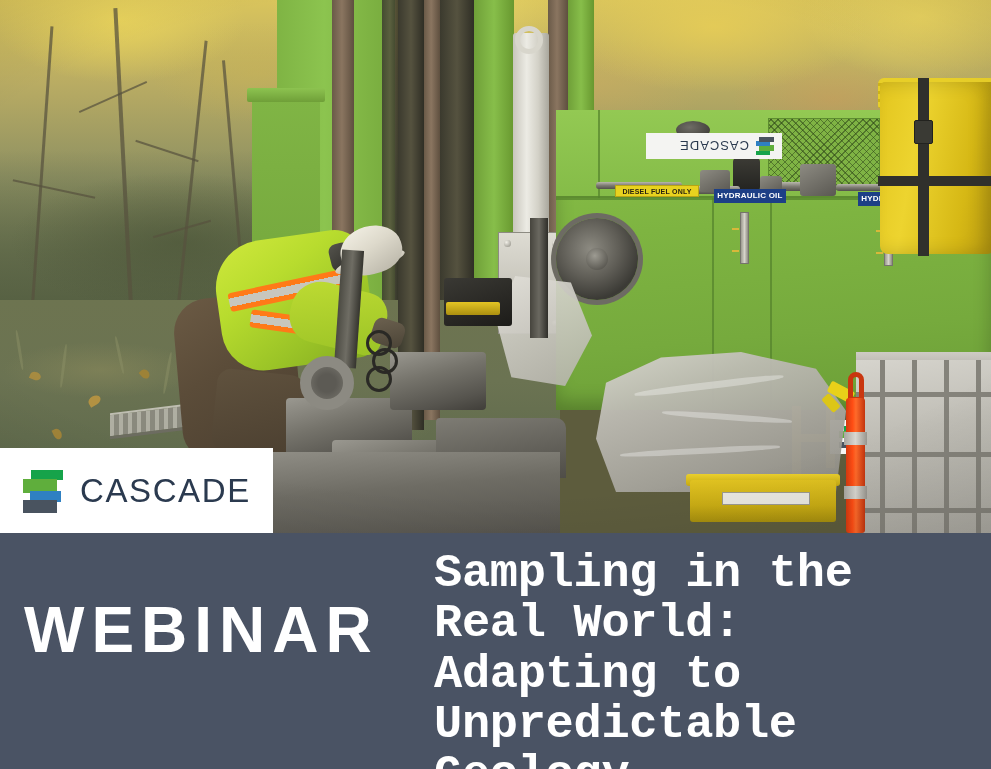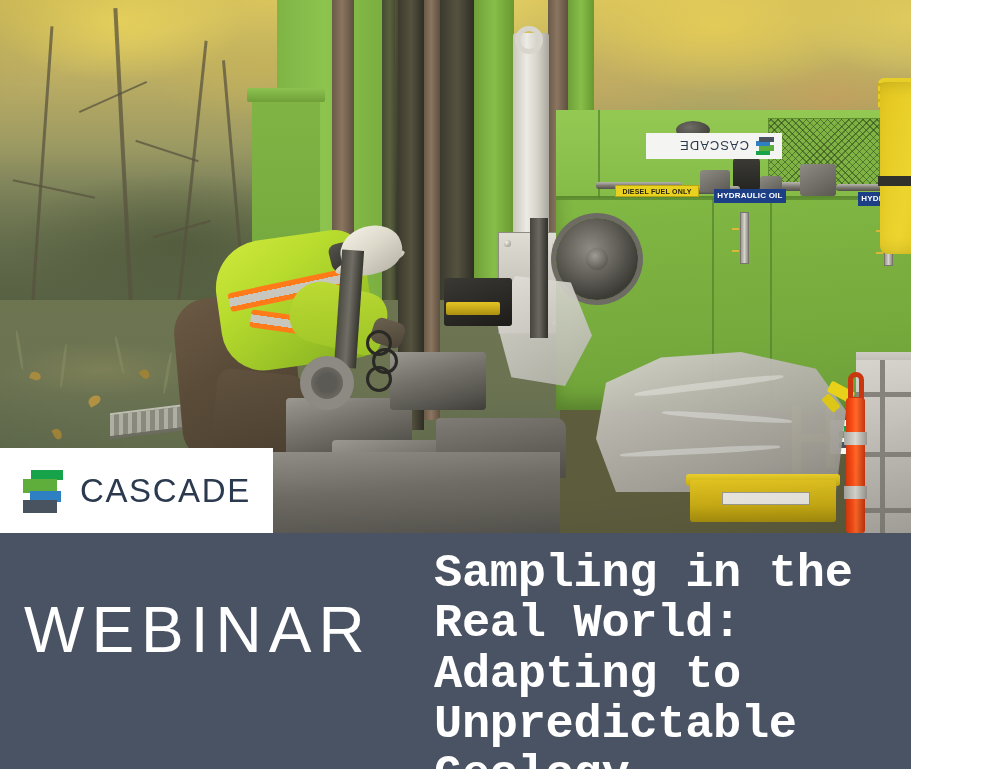--- a/index.html
+++ b/index.html
@@ -6,21 +6,21 @@
   * { margin:0; padding:0; box-sizing:border-box; }
   html,body{ background:#ffffff; }
   body{
     font-family:"Liberation Sans", sans-serif;
     width:991px; height:769px;
     overflow:hidden; position:relative;
   }
 
   .banner{
     position:relative;
-    width:911px; height:769px;
+    width:991px; height:769px;
     overflow:hidden;
     background:#b91c1c;
   }
 
   
   .photo{
     position:absolute; left:0; top:0;
     width:991px; height:533px;
     overflow:hidden;
     background:#5d5c3d;
@@ -429,21 +429,21 @@
 
   
   .footer{
     position:absolute; left:0; top:533px;
     width:991px; height:236px;
     background:#4a5364;
     z-index:5;
   }
   .webinar{
     position:absolute; left:24px; top:598px;
-    font-size:64px; font-weight:normal; color:#ffffff;
+    font-size:64px; font-weight:bold; color:#ffffff;
     letter-spacing:7px; line-height:1;
     font-family:"Liberation Sans", sans-serif;
     white-space:nowrap; z-index:6;
   }
   .title{
     position:absolute; left:434px; top:549px; width:540px;
     font-size:47px; font-weight:bold; color:#ffffff;
     line-height:1.07; letter-spacing:-.3px;
     font-family:Liberation Mono, monospace;
     z-index:6;

